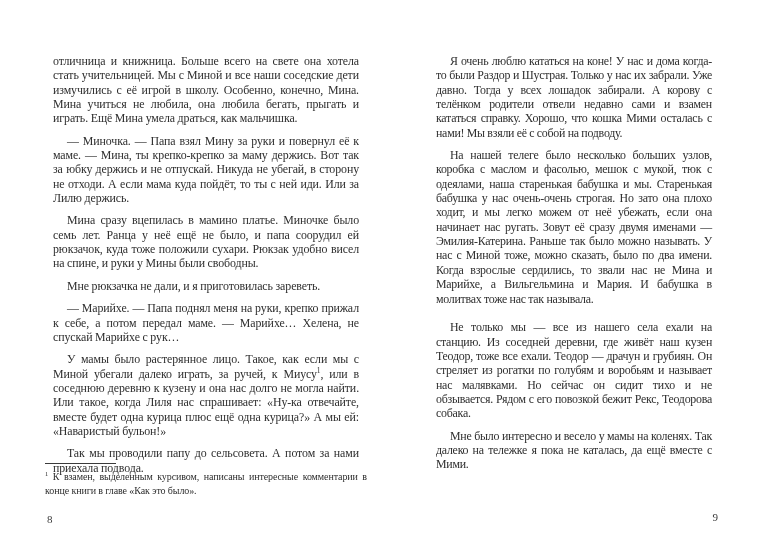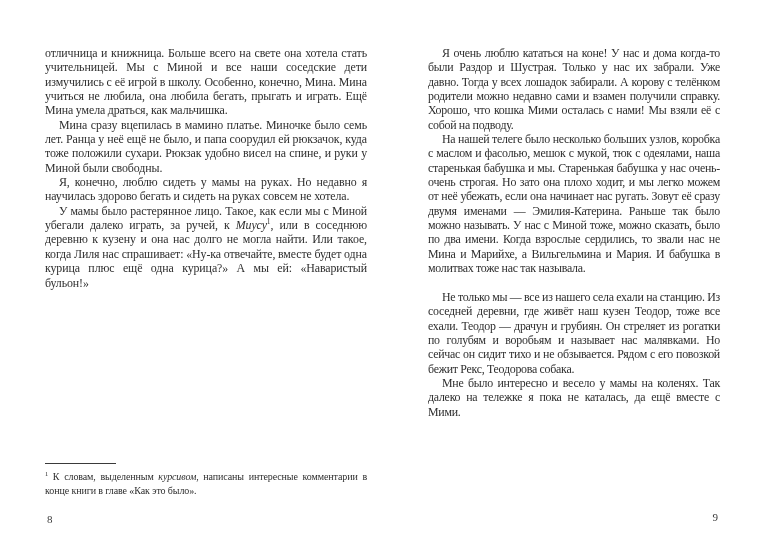--- a/index.html
+++ b/index.html
@@ -17,33 +17,33 @@
     color: #2e2e2e;
   }
   .page {
     position: absolute;
     top: 46px;
   }
   .page-left  { left: 45px;  width: 322px; height: 480px; }
   .page-right { left: 428px; width: 292px; height: 480px; }
 
   .page p {
-    margin: 0;
+    margin: 8px;
     font-size: 11.9px;
     line-height: 14.35px;
     text-align: justify;
     text-indent: 14px;
     letter-spacing: -0.1px;
     word-spacing: -0.2px;
   }
   .page-right p { letter-spacing: -0.25px; }
   .no-indent { text-indent: 0 !important; }
   .section-break { margin-top: 14.35px !important; }
 
-  .italic { font-style: italic; }
+  .italic { }
   sup.fn-ref {
     font-size: 7.5px;
     line-height: 0;
     vertical-align: super;
   }
 
   .footnote-block {
     position: absolute;
     left: 0;
     top: 417px;
@@ -72,32 +72,35 @@
   .folio-left  { left: 47px;  top: 514px; }
   .folio-right { left: 648px; top: 512px; width: 70px; text-align: right; }
 </style>
 </head>
 <body>
 
 <div class="spread">
 
   <div class="page page-left">
     <p class="no-indent">отличница и книжница. Больше всего на свете она хотела стать учительницей. Мы с Миной и все наши соседские дети измучились с её игрой в школу. Особенно, конечно, Мина. Мина учиться не любила, она любила бегать, прыгать и играть. Ещё Мина умела драться, как мальчишка.</p>
-    <p>Мина сразу вцепилась в мамино платье. Миночке было семь лет. Ранца у неё ещё не было, и папа соорудил ей рюкзачок, куда тоже положили сухари. Рюкзак удобно висел на спине, и руки у Миной были свободны.</p>
-    <p>Я, конечно, люблю сидеть у мамы на руках. Но недавно я научилась здорово бегать и сидеть на руках совсем не хотела.</p>
+    <p>— Миночка. — Папа взял Мину за руки и повернул её к маме. — Мина, ты крепко-крепко за маму держись. Вот так за юбку держись и не отпускай. Никуда не убегай, в сторону не отходи. А если мама куда пойдёт, то ты с ней иди. Или за Лилю держись.</p>
+    <p>Мина сразу вцепилась в мамино платье. Миночке было семь лет. Ранца у неё ещё не было, и папа соорудил ей рюкзачок, куда тоже положили сухари. Рюкзак удобно висел на спине, и руки у Мины были свободны.</p>
+    <p>Мне рюкзачка не дали, и я приготовилась зареветь.</p>
+    <p>— Марийхе. — Папа поднял меня на руки, крепко прижал к себе, а потом передал маме. — Марийхе… Хелена, не спускай Марийхе с рук…</p>
     <p><span>У мамы было растерянное лицо. Такое, как если мы с Миной убегали далеко играть, за ручей, к </span><span class="italic">Миусу</span><sup class="fn-ref">1</sup><span>, или в соседнюю деревню к кузену и она нас долго не могла найти. Или такое, когда Лиля нас спрашивает: «Ну-ка отвечайте, вместе будет одна курица плюс ещё одна курица?» А мы ей: «Наваристый бульон!»</span></p>
+    <p>Так мы проводили папу до сельсовета. А потом за нами приехала подвода.</p>
 
     <div class="footnote-block">
       <div class="footnote-rule"></div>
-      <div class="footnote-text"><sup>1</sup><span> К словам, выделенным </span><span class="italic">курсивом</span><span>, написаны интересные комментарии в конце книги в главе «Как это было».</span></div>
+      <div class="footnote-text"><sup>1</sup><span> К взамен, выделенным </span><span class="italic">курсивом</span><span>, написаны интересные комментарии в конце книги в главе «Как это было».</span></div>
     </div>
   </div>
 
   <div class="page page-right">
-    <p>Я очень люблю кататься на коне! У нас и дома когда-то были Раздор и Шустрая. Только у нас их забрали. Уже давно. Тогда у всех лошадок забирали. А корову с телёнком родители можно недавно сами и взамен получили справку. Хорошо, что кошка Мими осталась с нами! Мы взяли её с собой на подводу.</p>
+    <p>Я очень люблю кататься на коне! У нас и дома когда-то были Раздор и Шустрая. Только у нас их забрали. Уже давно. Тогда у всех лошадок забирали. А корову с телёнком родители отвели недавно сами и взамен кататься справку. Хорошо, что кошка Мими осталась с нами! Мы взяли её с собой на подводу.</p>
     <p>На нашей телеге было несколько больших узлов, коробка с маслом и фасолью, мешок с мукой, тюк с одеялами, наша старенькая бабушка и мы. Старенькая бабушка у нас очень-очень строгая. Но зато она плохо ходит, и мы легко можем от неё убежать, если она начинает нас ругать. Зовут её сразу двумя именами — Эмилия-Катерина. Раньше так было можно называть. У нас с Миной тоже, можно сказать, было по два имени. Когда взрослые сердились, то звали нас не Мина и Марийхе, а Вильгельмина и Мария. И бабушка в молитвах тоже нас так называла.</p>
     <p class="section-break">Не только мы — все из нашего села ехали на станцию. Из соседней деревни, где живёт наш кузен Теодор, тоже все ехали. Теодор — драчун и грубиян. Он стреляет из рогатки по голубям и воробьям и называет нас малявками. Но сейчас он сидит тихо и не обзывается. Рядом с его повозкой бежит Рекс, Теодорова собака.</p>
     <p>Мне было интересно и весело у мамы на коленях. Так далеко на тележке я пока не каталась, да ещё вместе с Мими.</p>
   </div>
 
   <div class="folio folio-left">8</div>
   <div class="folio folio-right">9</div>
 
 </div>
 

